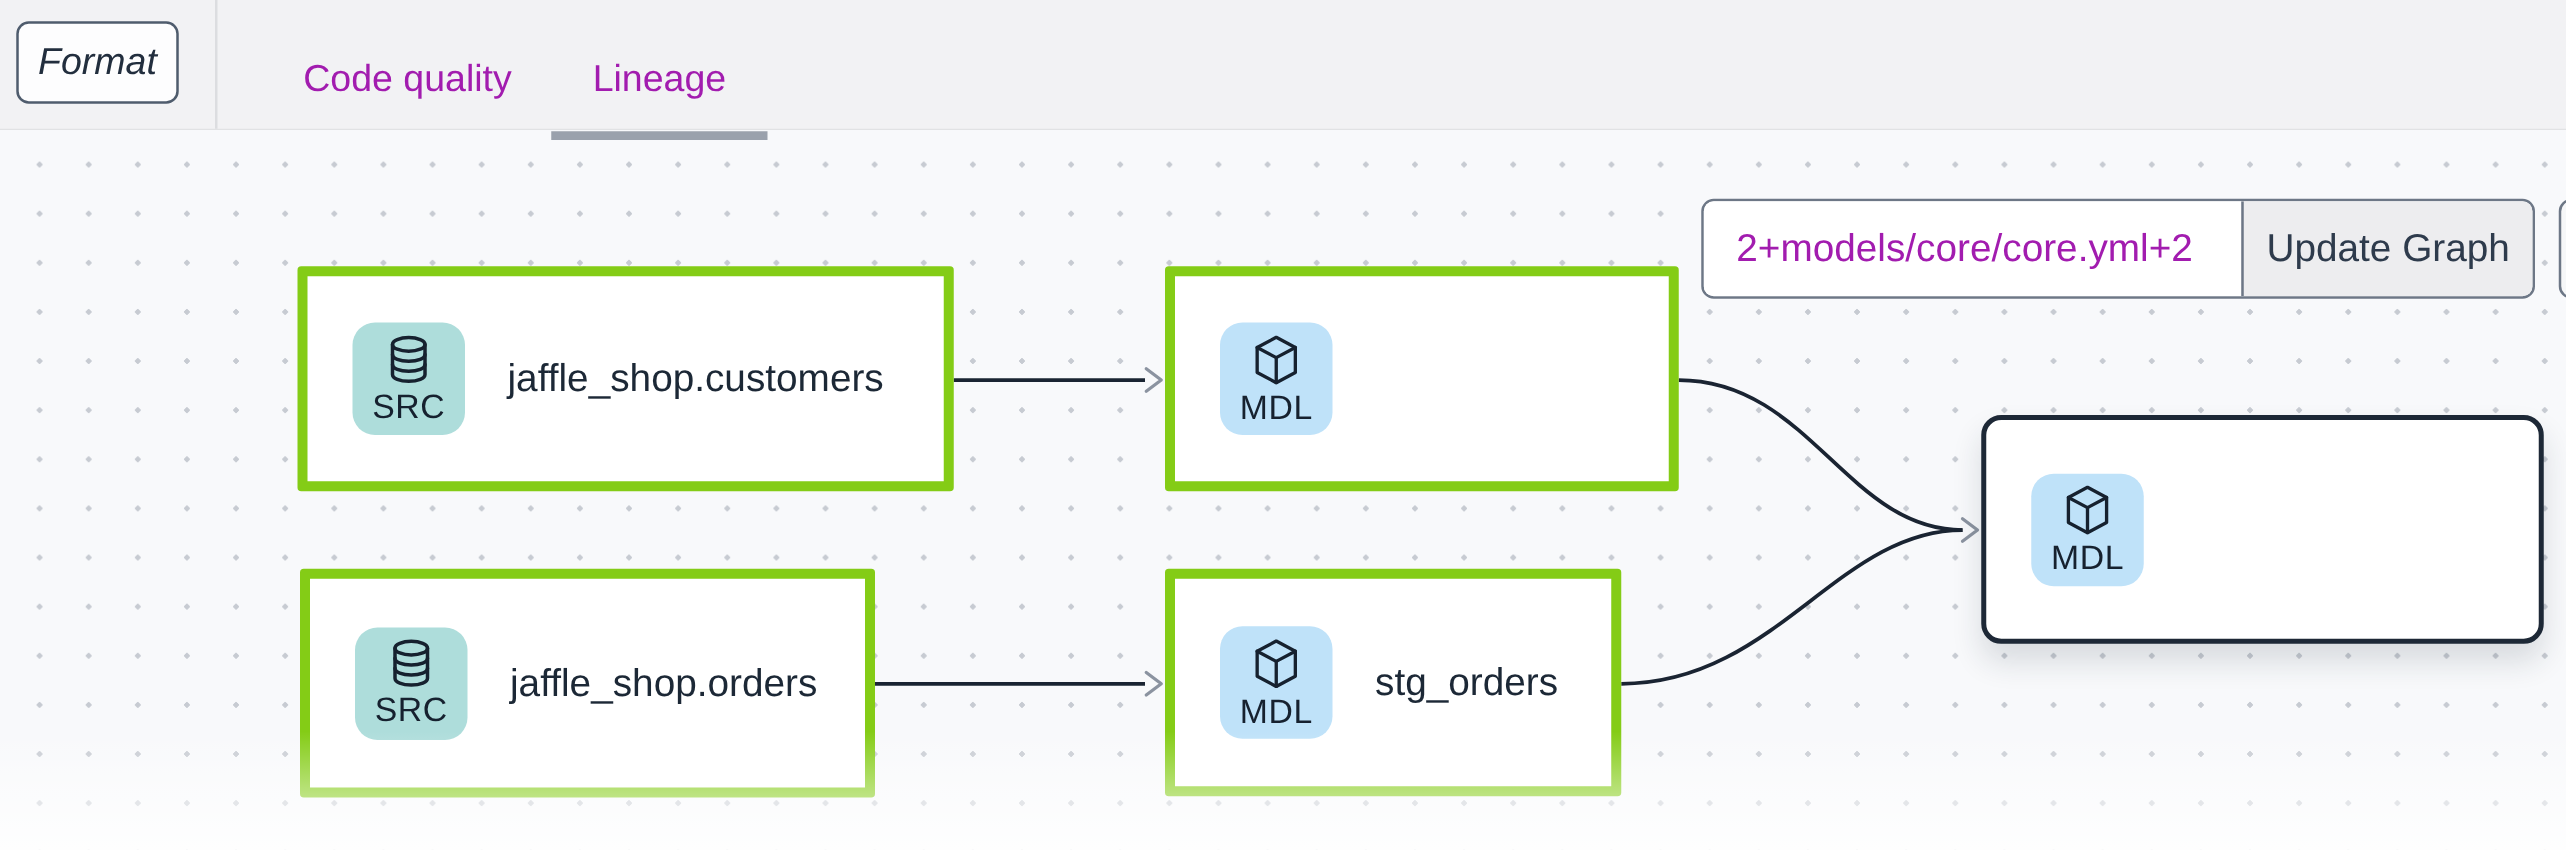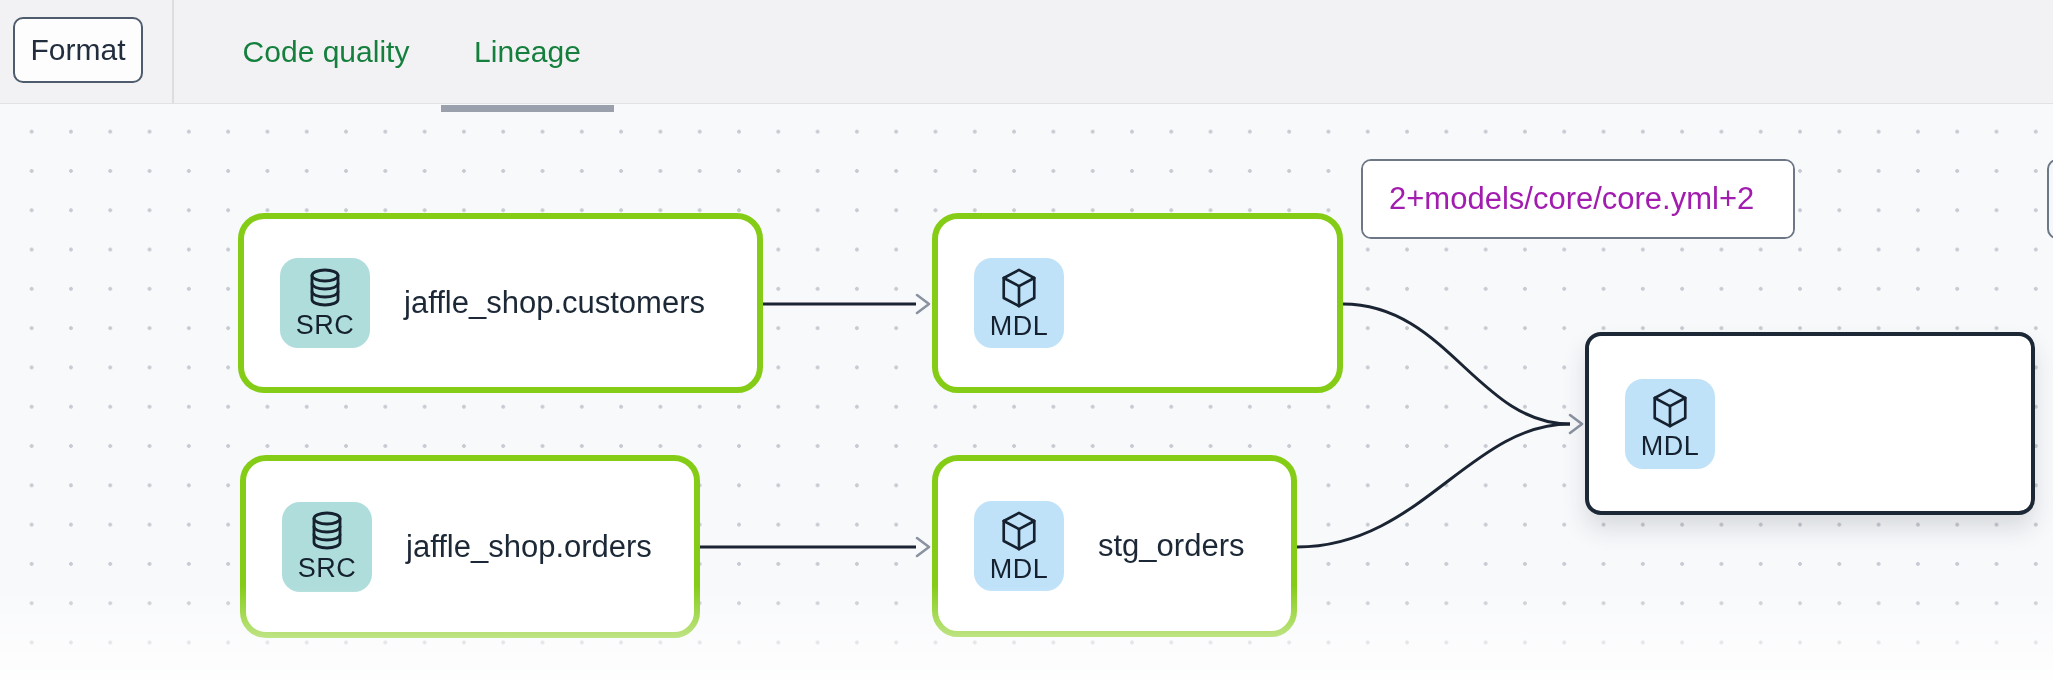--- a/index.html
+++ b/index.html
@@ -11,27 +11,27 @@
 
   
   .topbar {
     position:absolute; left:0; top:0; width:2053px; height:103px;
     background:#f2f2f4; border-bottom:1px solid #e1e2e4; z-index:5;
   }
   .format-btn {
     position:absolute; left:13px; top:17px; width:130px; height:66px;
     background:#fdfdfe; border:2px solid #4f5c6d; border-radius:10px;
     display:flex; align-items:center; justify-content:center;
-    font-size:30px; color:#222e3e; box-sizing:border-box; cursor:pointer;
+    font-size:30px; color:#222e3e; box-sizing:border-box; cursor:pointer;font-style:italic;
   }
   .topbar-divider { position:absolute; left:172px; top:0; width:2px; height:103px; background:#dcdde0; }
   .tab {
-    position:absolute; top:0; height:103px;
+    position:absolute; top:12px; height:103px;
     display:flex; align-items:center; justify-content:center;
-    font-size:30px; color:#15803d; cursor:pointer;
+    font-size:30px; color:#a21caf; cursor:pointer;
   }
   .tab-code    { left:240px; width:172px; }
   .tab-lineage { left:441px; width:173px; }
   .tab-indicator {
     position:absolute; left:441px; top:105px; width:173px; height:7px;
     background:#9aa1ac; z-index:6;
   }
 
   
   .canvas {
@@ -40,21 +40,21 @@
     background-image:radial-gradient(circle, #c7cbd2 2px, rgba(0,0,0,0) 2.1px);
     background-size:39.3px 39.3px; background-position:12px 8px;
   }
   .edges { position:absolute; left:0; top:0; width:2053px; height:680px; pointer-events:none; }
   .edges path     { stroke:#1a2432; stroke-width:3; fill:none; }
   .edges polyline { stroke:#8b93a0; stroke-width:2.6; fill:none; stroke-linecap:round; stroke-linejoin:round; }
 
   
   .node {
     position:absolute; background:#ffffff;
-    border:6px solid #84cc16; border-radius:26px;
+    border:8px solid #84cc16; border-radius:3px;
     display:flex; align-items:center; gap:34px; padding-left:36px;
     box-sizing:border-box; cursor:pointer;
   }
   #node-src-customers { left:238px; top:213px; width:525px; height:180px; }
   #node-stg-customers { left:932px; top:213px; width:411px; height:180px; }
   #node-src-orders    { left:240px; top:455px; width:460px; height:183px; }
   #node-stg-orders    { left:932px; top:455px; width:365px; height:182px; }
   #node-fct-orders    { left:1585px; top:332px; width:450px; height:183px; }
   .node.selected {
     border:4px solid #1d2836; border-radius:16px;
@@ -184,18 +184,19 @@
         <path d="M20 3 L36 11.5 V32.5 L20 41 L4 32.5 V11.5 Z"></path>
         <path d="M4 11.5 L20 20 L36 11.5"></path>
         <path d="M20 20 V41"></path>
       </svg>
       <span class="badge-label">MDL</span>
     </div>
   </div>
 
   <div class="graph-selector">
     <input class="selector-input" type="text" value="2+models/core/core.yml+2" style="">
+    <button class="update-btn">Update Graph</button>
   </div>
   <div class="partial-btn"></div>
 
   <div class="bottom-fade"></div>
 
 </div>
 
 </body></html>

